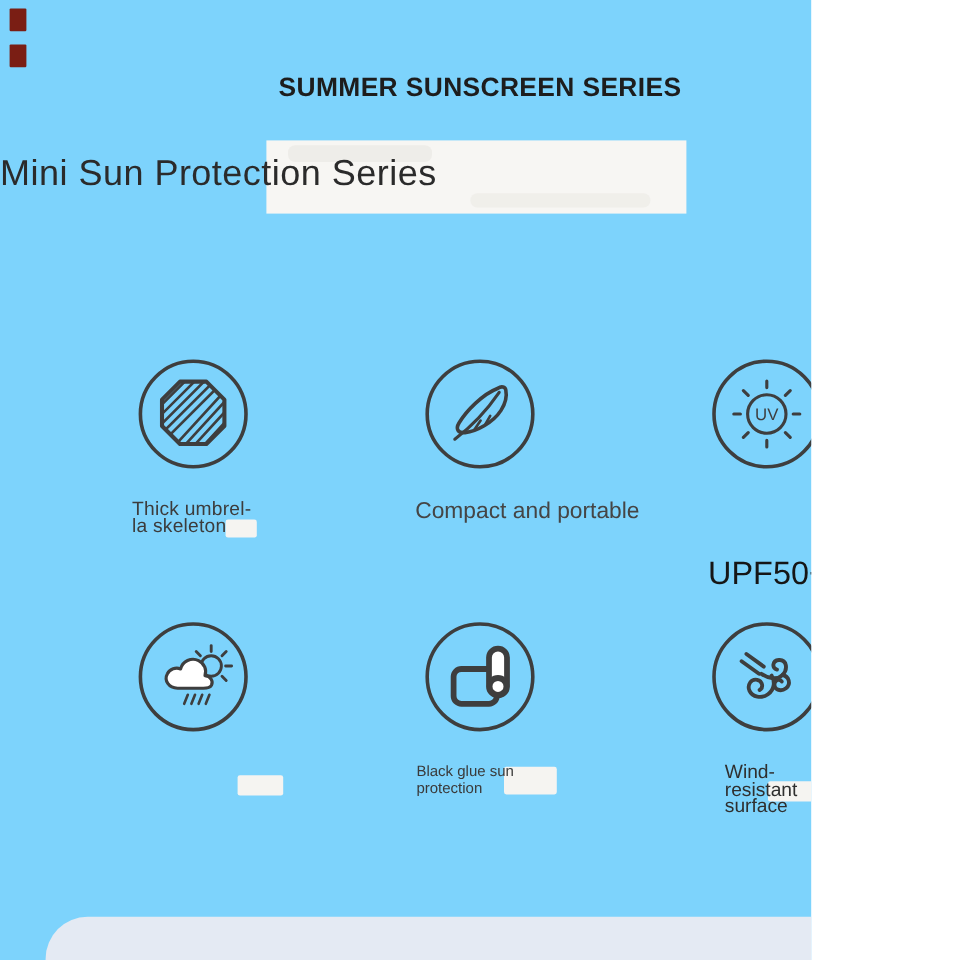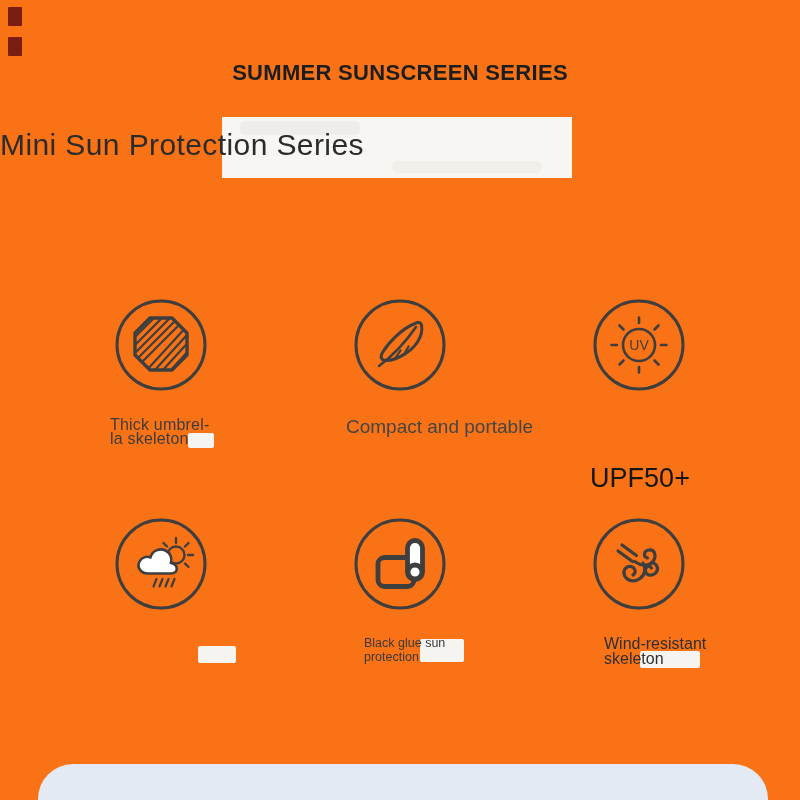--- a/index.html
+++ b/index.html
@@ -1,20 +1,20 @@
 <!DOCTYPE html>
 <html style="--card-bg: #e4eaf3; --icon-stroke: #3e3e3e; --heading-text: #1d1d1d; --subtitle-text: #2b2b2b; --caption-text: #3c3c3c; --artifact-red: #7a1e14; --artifact-band: #f7f6f3;"><head>
 <meta charset="utf-8">
 <style>
   html, body { margin: 0; padding: 0; background: #ffffff; }
   .canvas {
     position: relative;
-    width: 800px;
+    width: 676px;
     height: 800px;
-    background: #f97316;
+    background: #7dd3fc;
     overflow: hidden;
     font-family: "Liberation Sans", sans-serif;
     -webkit-font-smoothing: antialiased;
   }
 
   
   .title1 {
     position: absolute; top: 60px; left: 0; width: 800px;
     text-align: center; margin: 0;
     font-size: 22px; font-weight: 700; letter-spacing: 0.3px;
@@ -53,21 +53,21 @@
   .icon-5 { left: 352px; top: 516px; }
   .icon-6 { left: 591px; top: 516px; }
 
   
   .cap { position: absolute; color: var(--caption-text, #3c3c3c); }
   .cap-1 { left: 110px; top: 418px; font-size: 16px; line-height: 14px; letter-spacing: 0.2px; }
   .cap-2 { left: 346px; top: 420px; font-size: 19px; line-height: 14px; color: #454545; }
   .cap-3 { left: 560px; top: 419px; width: 160px; text-align: center;
            font-size: 27px; line-height: 30px; color: #161616; margin-top: 44px; }
   .cap-4 { left: 111px; top: 635px; font-size: 13.5px; line-height: 15px; word-spacing: 2px; color: #333333; }
-  .cap-5 { left: 347px; top: 637px; font-size: 12.5px; line-height: 13.5px; color: #3a3a3a; margin-left: 17px; }
+  .cap-5 { left: 347px; top: 637px; font-size: 12.5px; line-height: 13.5px; color: #3a3a3a; }
   .cap-6 { left: 604px; top: 637px; font-size: 16px; line-height: 14.5px; color: #2f2f2f; }
 
   
   .ghost { position: absolute; background: #f5f4f1; border-radius: 2px; }
   .ghost-a { left: 188px; top: 433px; width: 26px; height: 15px; }
   .ghost-b { left: 198px; top: 646px; width: 38px; height: 17px; }
   .ghost-c { left: 420px; top: 639px; width: 44px; height: 23px; }
   .ghost-d { left: 640px; top: 651px; width: 60px; height: 17px; }
 
   
@@ -180,18 +180,18 @@
   </div>
 
 
   <div class="cap cap-5">
     <span>Black glue sun</span><br>
     <span>protection</span>
   </div>
 
   <div class="cap cap-6">
     <span>Wind-resistant</span><br>
-    <span>skeleton</span>
+    <span>surface</span>
   </div>
 
   <div class="bottom-card"></div>
 
 </div>
 
 </body></html>

